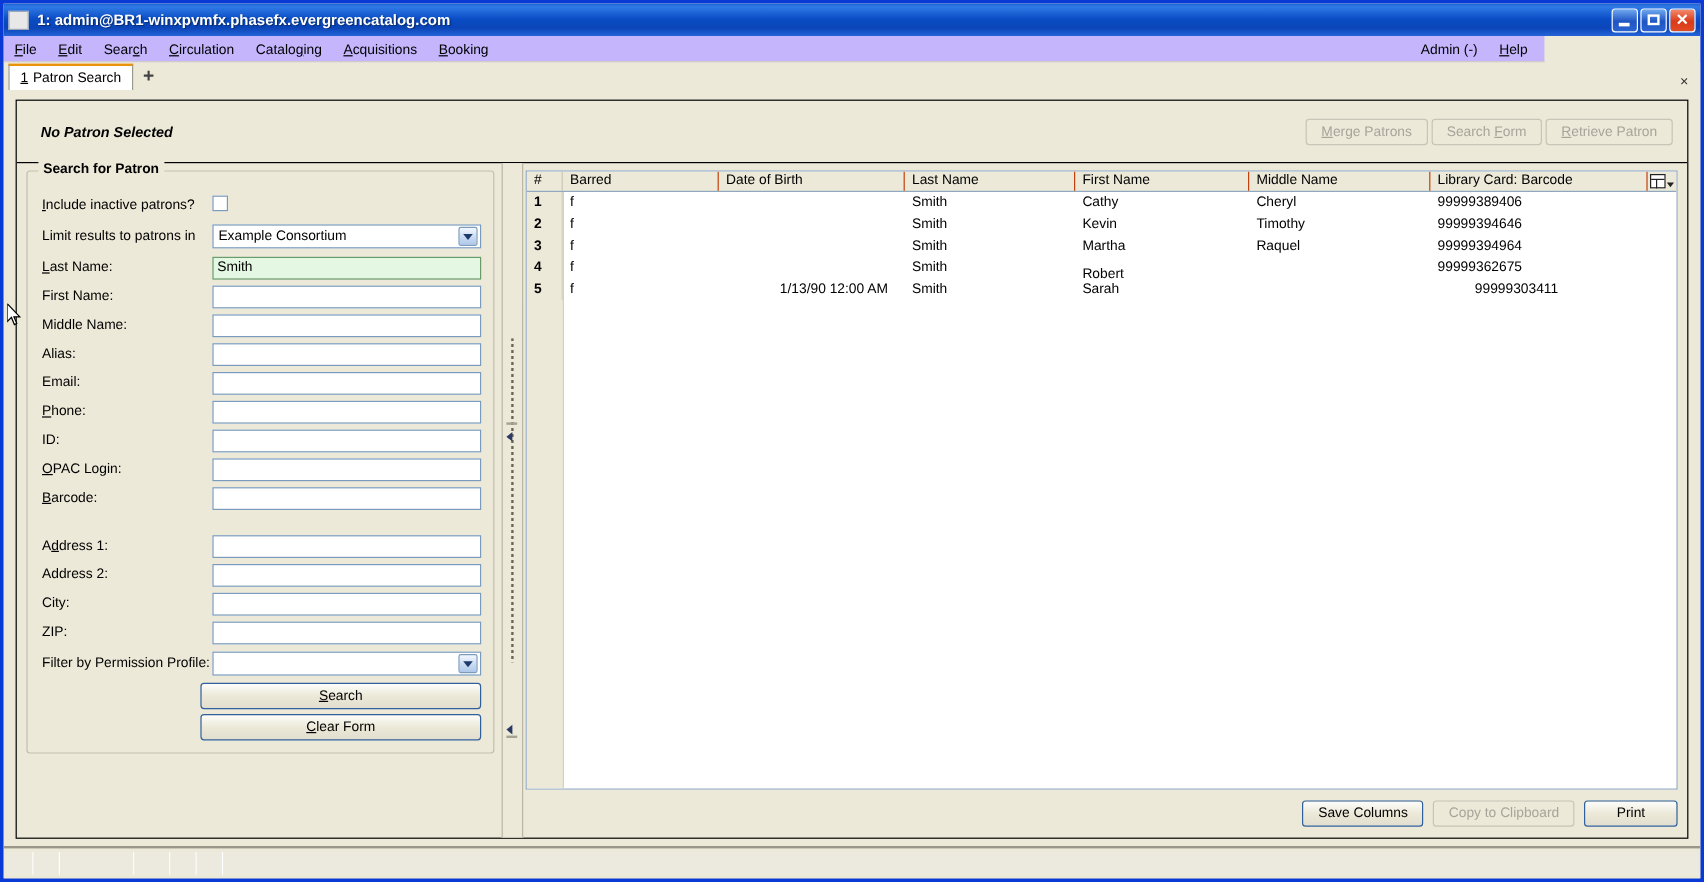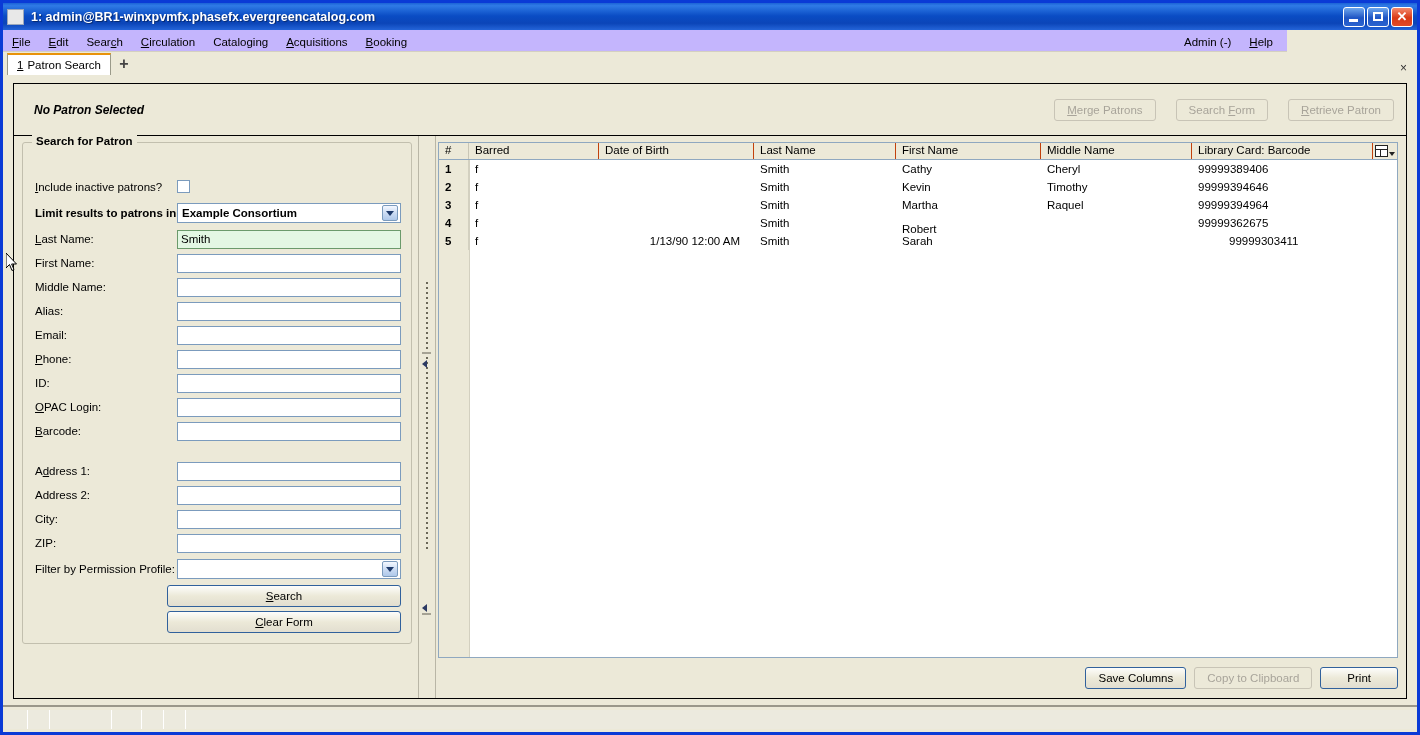--- a/index.html
+++ b/index.html
@@ -181,21 +181,21 @@
     padding: 0 12px 0 20px;
     box-sizing: border-box;
     border-bottom: 1px solid #000;
   }
   .patron-head-title {
     font-size: 12px;
     font-weight: bold;
     flex: 1 1 auto;
     font-style: italic;
   }
-  .head-buttons { display: flex; gap: 20px; }
+  .head-buttons { display: flex; gap: 3px; }
 
   .btn {
     font-family: "Liberation Sans", sans-serif;
     font-size: 11.5px;
     background: linear-gradient(180deg,#fdfdfb,#ece9d8 50%,#e2ded0);
     border: 1px solid #8a8778;
     border-radius: 3px;
     padding: 4px 12px;
     color: #000;
     box-sizing: border-box;
@@ -222,21 +222,21 @@
     flex: 0 0 auto;
     box-sizing: border-box;
     padding: 6px 6px 6px 8px;
     display: flex;
     flex-direction: column;
   }
   .groupbox {
     border: 1px solid #c2bfae;
     border-radius: 3px;
     position: relative;
-    padding: 32px 6px 10px 6px;
+    padding: 16px 6px 10px 6px;
     box-sizing: border-box;
   }
   .groupbox > .gb-title {
     position: absolute;
     top: -8px;
     left: 9px;
     background: #ece9d8;
     padding: 0 4px;
     font-size: 11.5px;
     font-weight: bold;
@@ -561,21 +561,21 @@
           <div class="groupbox">
             <div class="gb-title">Search for Patron</div>
 
             <div class="frow">
               <div class="lbl"><span class="u">I</span>nclude inactive patrons?</div>
               <div class="fld">
                 <span class="chk"></span>
               </div>
             </div>
 
-            <div class="frow" style="height:28px;font-weight:bold;">
+            <div class="frow" style="height:28px;">
               <div class="lbl">Limit results to patrons in</div>
               <div class="fld">
                 <div class="selwrap">
                   <span class="seltext">Example Consortium</span>
                   <span class="selarrow"></span>
                 </div>
               </div>
             </div>
 
             <div class="frow">

